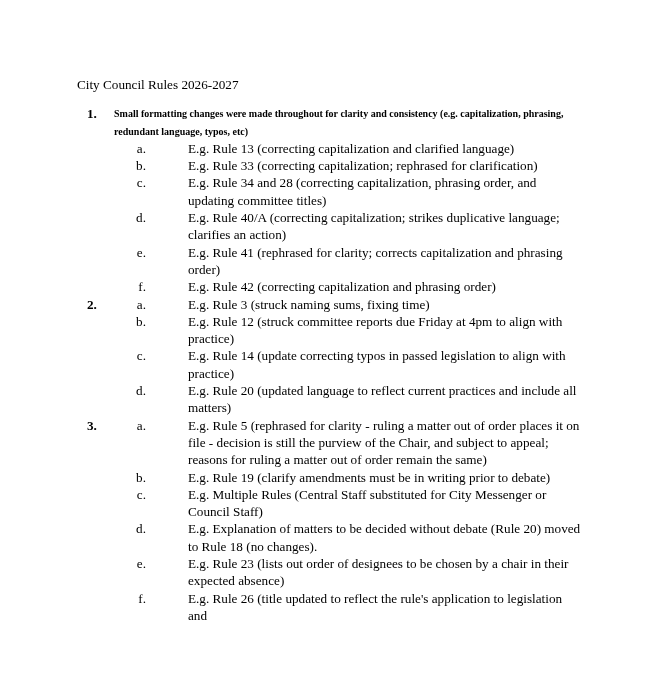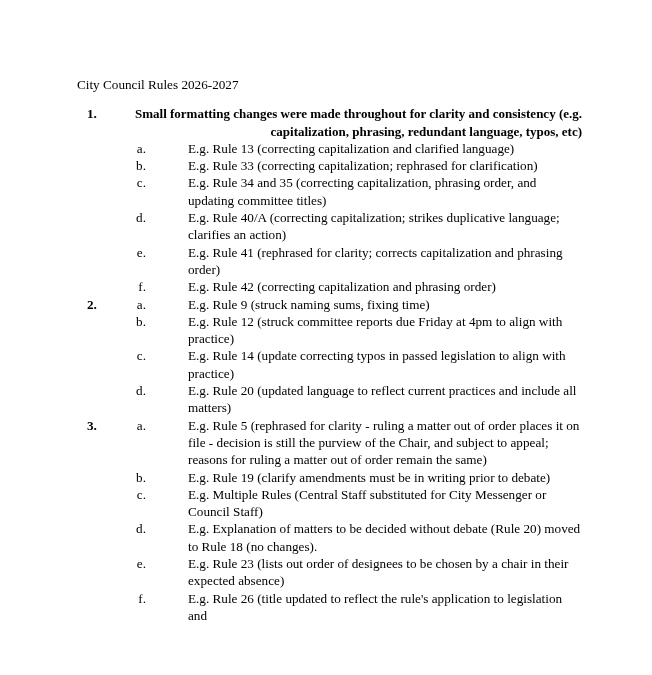--- a/index.html
+++ b/index.html
@@ -56,25 +56,24 @@
     left: 10px;
     top: 0;
     width: 22px;
     text-align: left;
     font-weight: bold;
     font-size: 13.2px;
     line-height: 17.3px;
   }
   .heading-1 {
     font-weight: bold;
-    font-size: 13px;
+    font-size: 10px;
     line-height: 17.3px;
     margin: 0;
     padding: 0;
-    text-align: right;
   }
 
   
   ol.level-2 {
     list-style: none;
     margin: 0;
     padding: 0;
   }
   ol.level-2 > li.item-2 {
     position: relative;
@@ -114,42 +113,42 @@
           <li class="item-2">
             <span class="marker-2">a.</span>
             <span class="sub-text">E.g. Rule 13 (correcting capitalization and clarified language)</span>
           </li>
           <li class="item-2">
             <span class="marker-2">b.</span>
             <span class="sub-text">E.g. Rule 33 (correcting capitalization; rephrased for clarification)</span>
           </li>
           <li class="item-2">
             <span class="marker-2">c.</span>
-            <span class="sub-text">E.g. Rule 34 and 35 (correcting capitalization, phrasing order, and updating committee titles)</span>
+            <span class="sub-text">E.g. Rule 34 and 28 (correcting capitalization, phrasing order, and updating committee titles)</span>
           </li>
           <li class="item-2">
             <span class="marker-2">d.</span>
             <span class="sub-text">E.g. Rule 40/A (correcting capitalization; strikes duplicative language; clarifies an action)</span>
           </li>
           <li class="item-2">
             <span class="marker-2">e.</span>
             <span class="sub-text">E.g. Rule 41 (rephrased for clarity; corrects capitalization and phrasing order)</span>
           </li>
           <li class="item-2">
             <span class="marker-2">f.</span>
             <span class="sub-text">E.g. Rule 42 (correcting capitalization and phrasing order)</span>
           </li>
         </ol>
       </li>
       <li class="item-1">
         <span class="marker-1">2.</span>
         <ol class="level-2">
           <li class="item-2">
             <span class="marker-2">a.</span>
-            <span class="sub-text">E.g. Rule 9 (struck naming sums, fixing time)</span>
+            <span class="sub-text">E.g. Rule 3 (struck naming sums, fixing time)</span>
           </li>
           <li class="item-2">
             <span class="marker-2">b.</span>
             <span class="sub-text">E.g. Rule 12 (struck committee reports due Friday at 4pm to align with practice)</span>
           </li>
           <li class="item-2">
             <span class="marker-2">c.</span>
             <span class="sub-text">E.g. Rule 14 (update correcting typos in passed legislation to align with practice)</span>
           </li>
           <li class="item-2">

